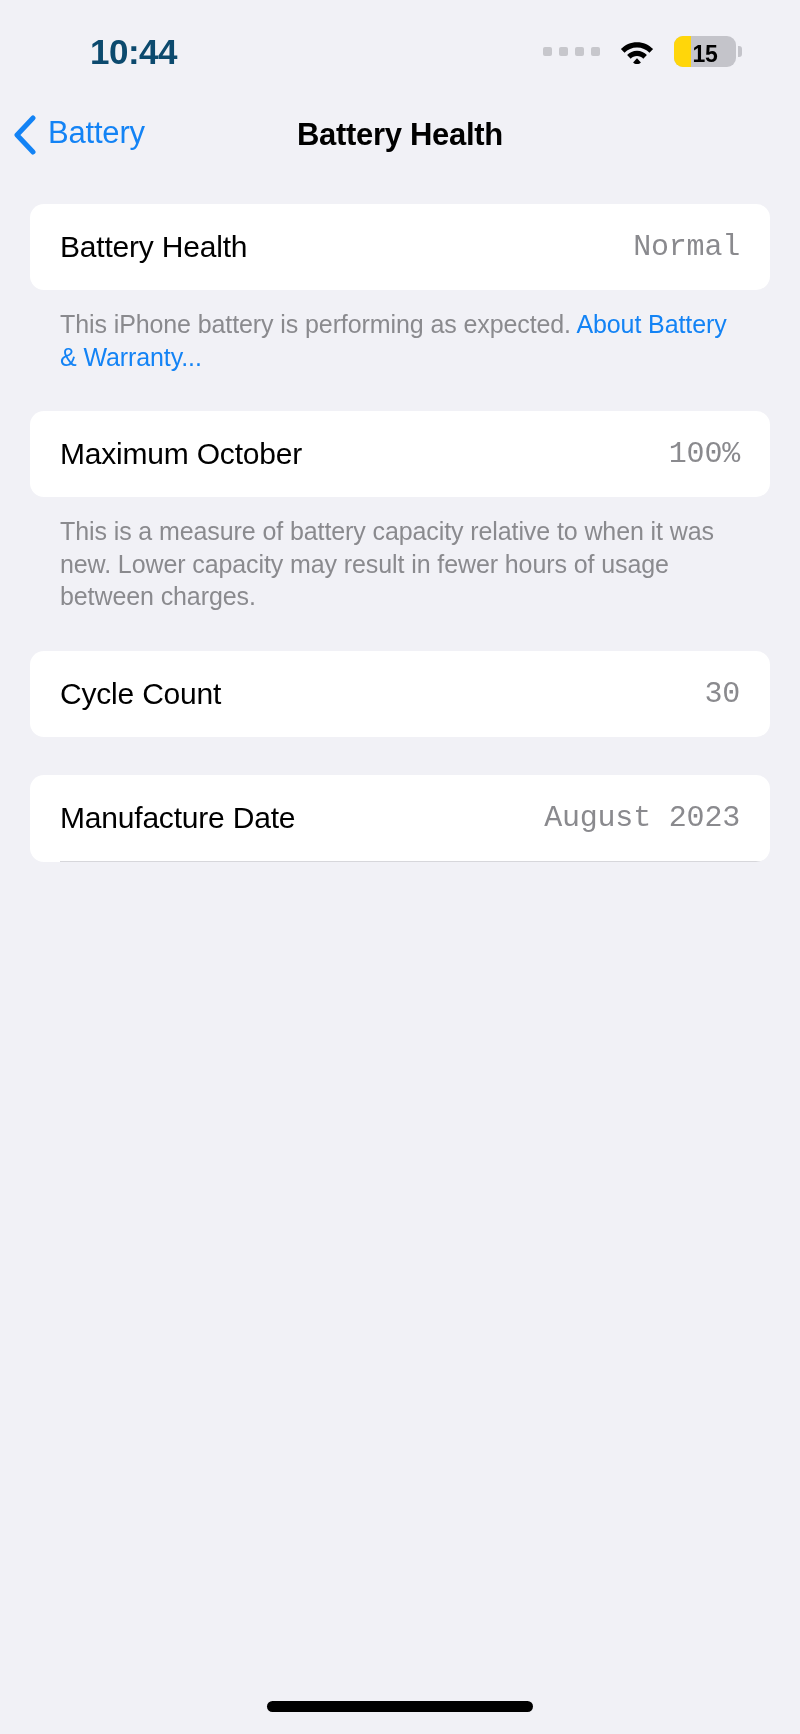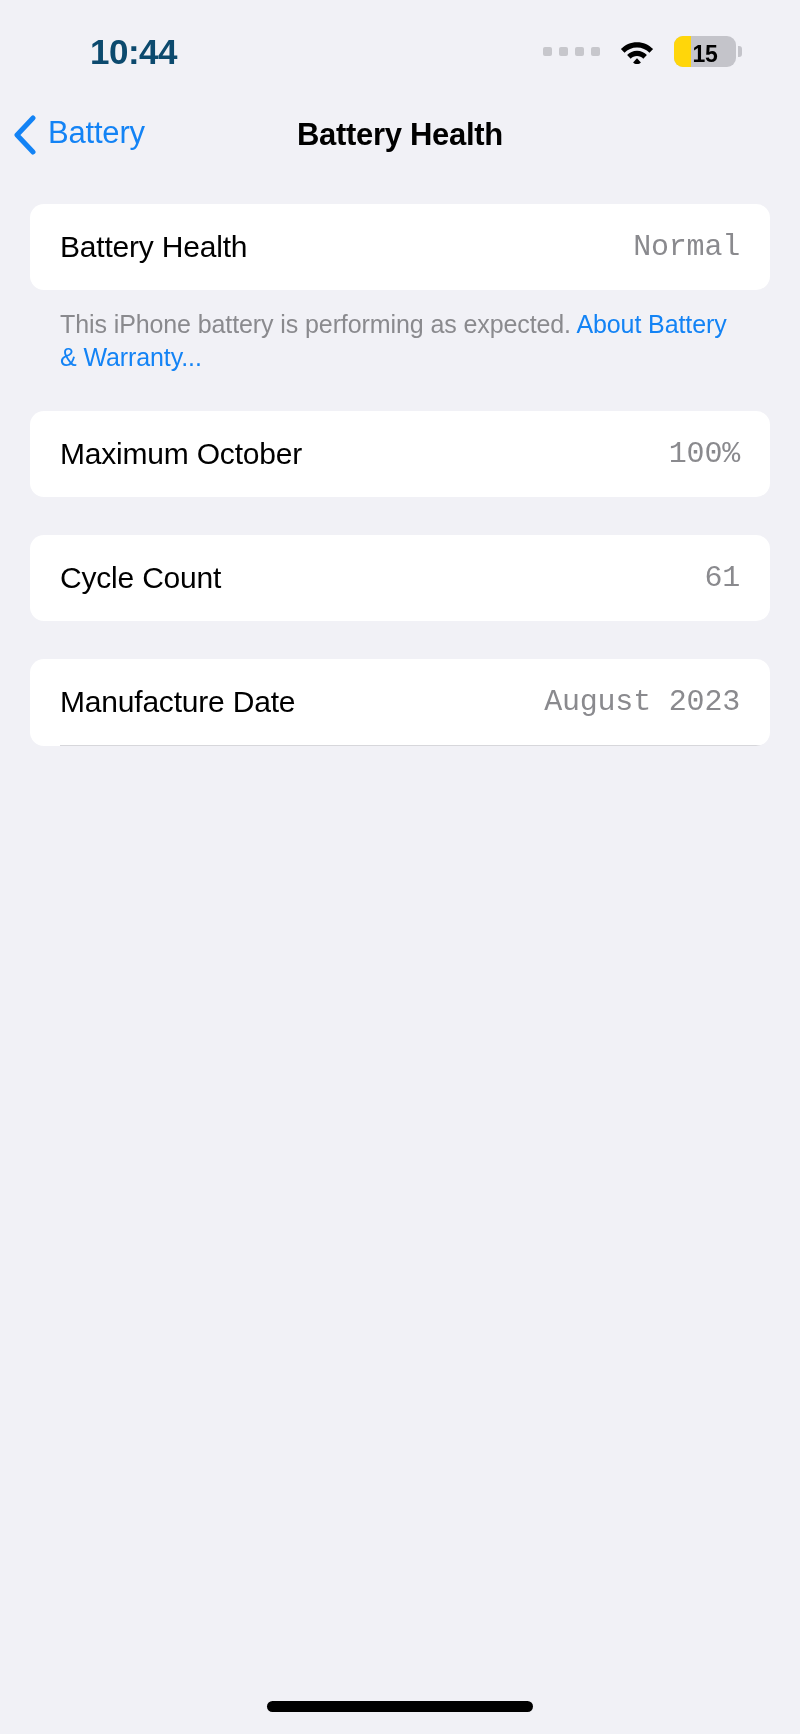--- a/index.html
+++ b/index.html
@@ -246,27 +246,30 @@
   </div>
 
   <div class="gap-md"></div>
 
   <div class="card">
     <div class="row">
       <span class="row-label">Maximum October</span>
       <span class="row-value">100%</span>
     </div>
   </div>
+  <div class="footer-text">
+    <span>This is a measure of battery capacity relative to when it was new. Lower capacity may result in fewer hours of usage between charges.</span>
+  </div>
 
   <div class="gap-md"></div>
 
   <div class="card">
     <div class="row">
       <span class="row-label">Cycle Count</span>
-      <span class="row-value">61</span>
+      <span class="row-value">30</span>
     </div>
   </div>
 
   <div class="gap-md"></div>
 
   <div class="card">
     <div class="row">
       <span class="row-label">Manufacture Date</span>
       <span class="row-value">August 2023</span>
     </div>

